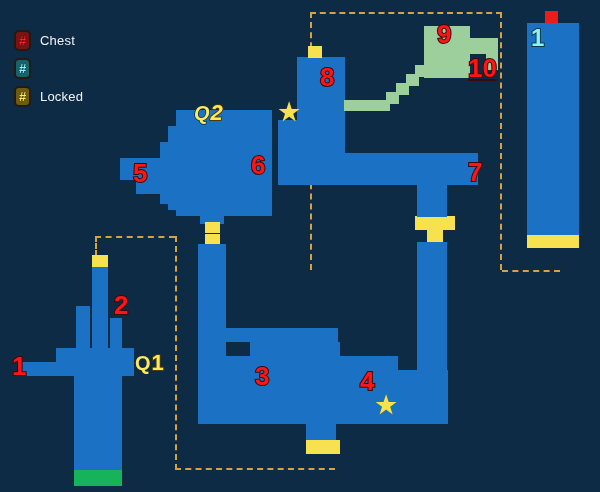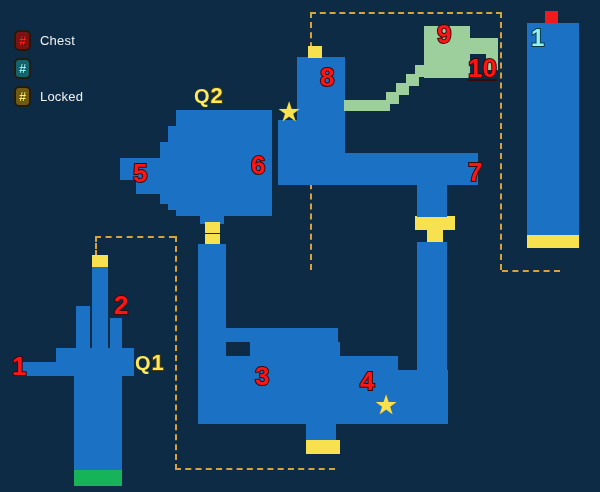--- a/index.html
+++ b/index.html
@@ -166,21 +166,21 @@
   <span class="mk chest" style="left:320px;top:64px;">8</span>
   <span class="mk chest" style="left:437px;top:21px;">9</span>
   <span class="mk chest" style="left:468px;top:55px;text-decoration:underline;">10</span>
   <span class="mk chest" style="left:255px;top:363px;">3</span>
   <span class="mk chest" style="left:360px;top:368px;">4</span>
   <span class="mk chest" style="left:114px;top:292px;">2</span>
   <span class="mk chest" style="left:12px;top:353px;">1</span>
 
   <span class="mk locked" style="left:531px;top:26px;">1</span>
 
-  <span class="mk quest" style="left:194px;top:85px;">
+  <span class="mk quest" style="left:194px;top:102px;font-style:italic;">
     <span class="q">Q</span><span>2</span>
   </span>
 
   <span class="mk quest" style="left:135px;top:352px;">
     <span class="q">Q</span><span>1</span>
   </span>
 
   <span class="star" style="left:277px;top:99px;">★</span>
   <span class="star" style="left:374px;top:392px;">★</span>
 

